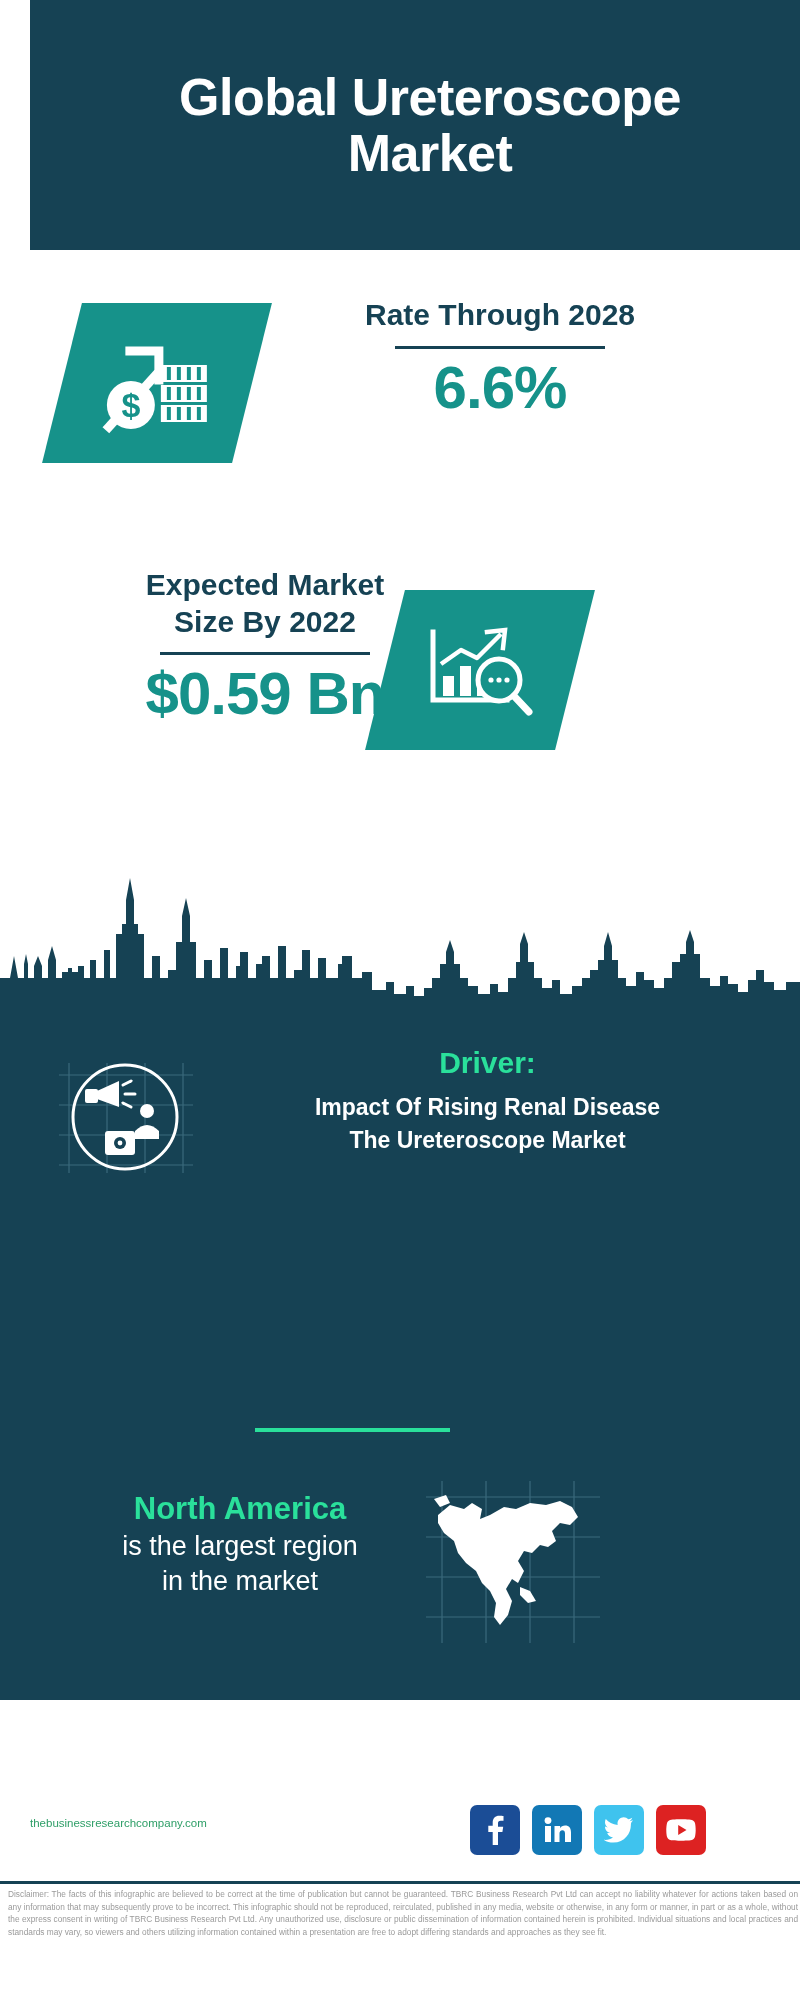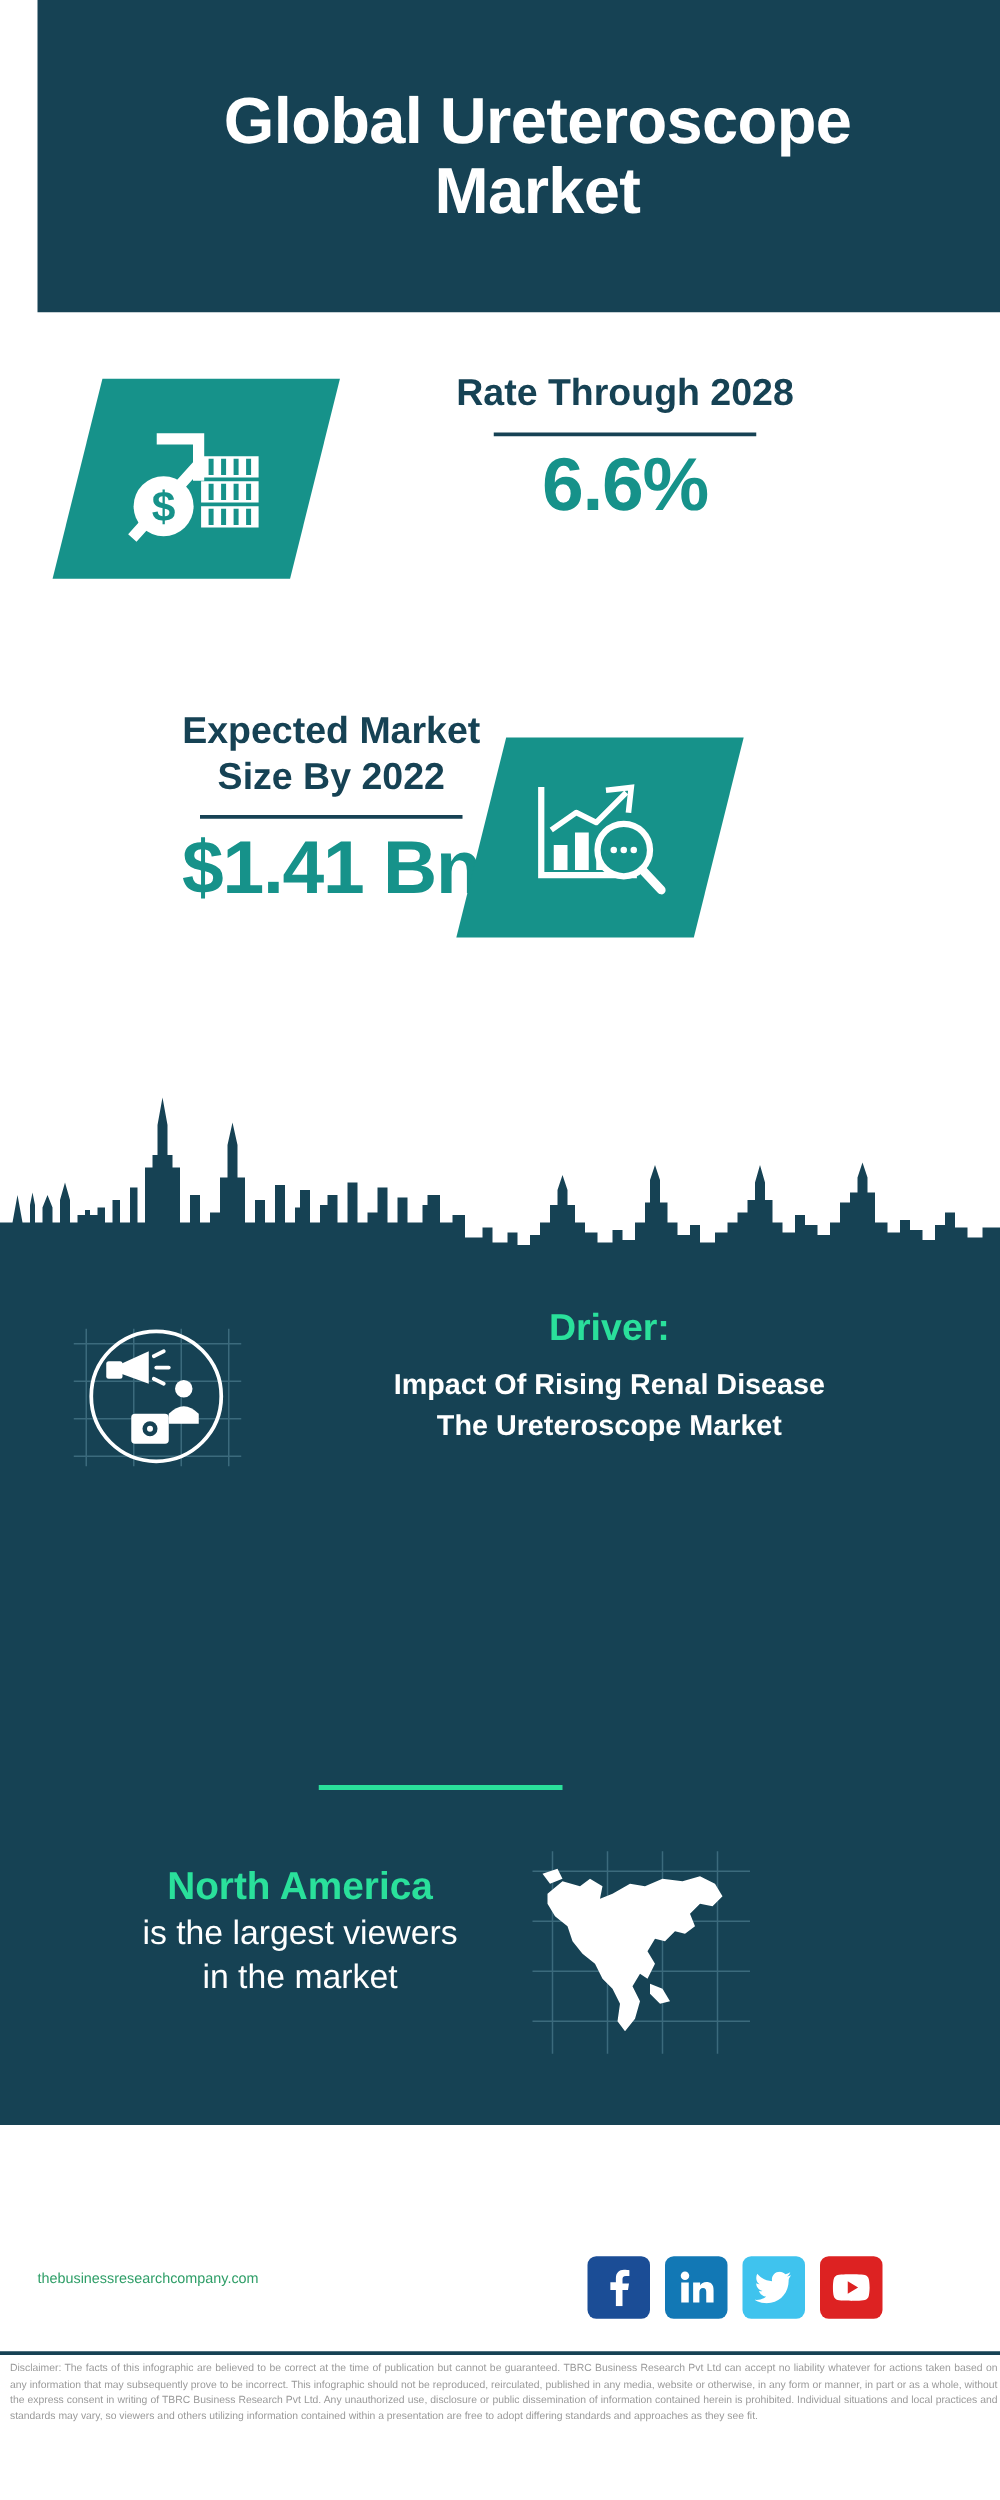--- a/index.html
+++ b/index.html
@@ -147,21 +147,21 @@
 <div class="blk1-text">
   <div class="stat-label">Rate Through 2028</div>
   <div class="rule"></div>
   <div class="stat-value">6.6%</div>
 </div>
 
 <div class="blk2-text">
   <div class="stat-label">Expected Market</div>
   <div class="stat-label">Size By 2022</div>
   <div class="rule"></div>
-  <div class="stat-value">$1.41 Bn</div>
+  <div class="stat-value">$0.59 Bn</div>
 </div>
 
 <div class="para blk2-icon">
   <svg width="118" height="100" viewBox="0 0 118 100" fill="none">
 
     <path d="M12 12 L12 80 L86 80" stroke="#ffffff" stroke-width="5" fill="none" stroke-linecap="square"></path>
     <rect x="22" y="56" width="11" height="20" fill="#ffffff"></rect>
     <rect x="39" y="46" width="11" height="30" fill="#ffffff"></rect>
     <rect x="56" y="62" width="11" height="14" fill="#ffffff"></rect>
 
@@ -217,21 +217,21 @@
 <div class="driver-text">
   <div class="driver-head">Driver:</div>
   <div class="driver-body">Impact Of Rising Renal Disease</div>
   <div class="driver-body">The Ureteroscope Market</div>
 </div>
 
 <div class="green-divider"></div>
 
 <div class="region-text">
   <div class="region-name">North America</div>
-  <div class="region-sub">is the largest viewers</div>
+  <div class="region-sub">is the largest region</div>
   <div class="region-sub">in the market</div>
 </div>
 
 <div class="region-map">
   <svg width="185" height="175" viewBox="0 0 185 175" fill="none">
     <g stroke="#3b6a7c" stroke-width="1.2">
       <line x1="22" y1="6" x2="22" y2="168"></line>
       <line x1="66" y1="6" x2="66" y2="168"></line>
       <line x1="110" y1="6" x2="110" y2="168"></line>
       <line x1="154" y1="6" x2="154" y2="168"></line>

